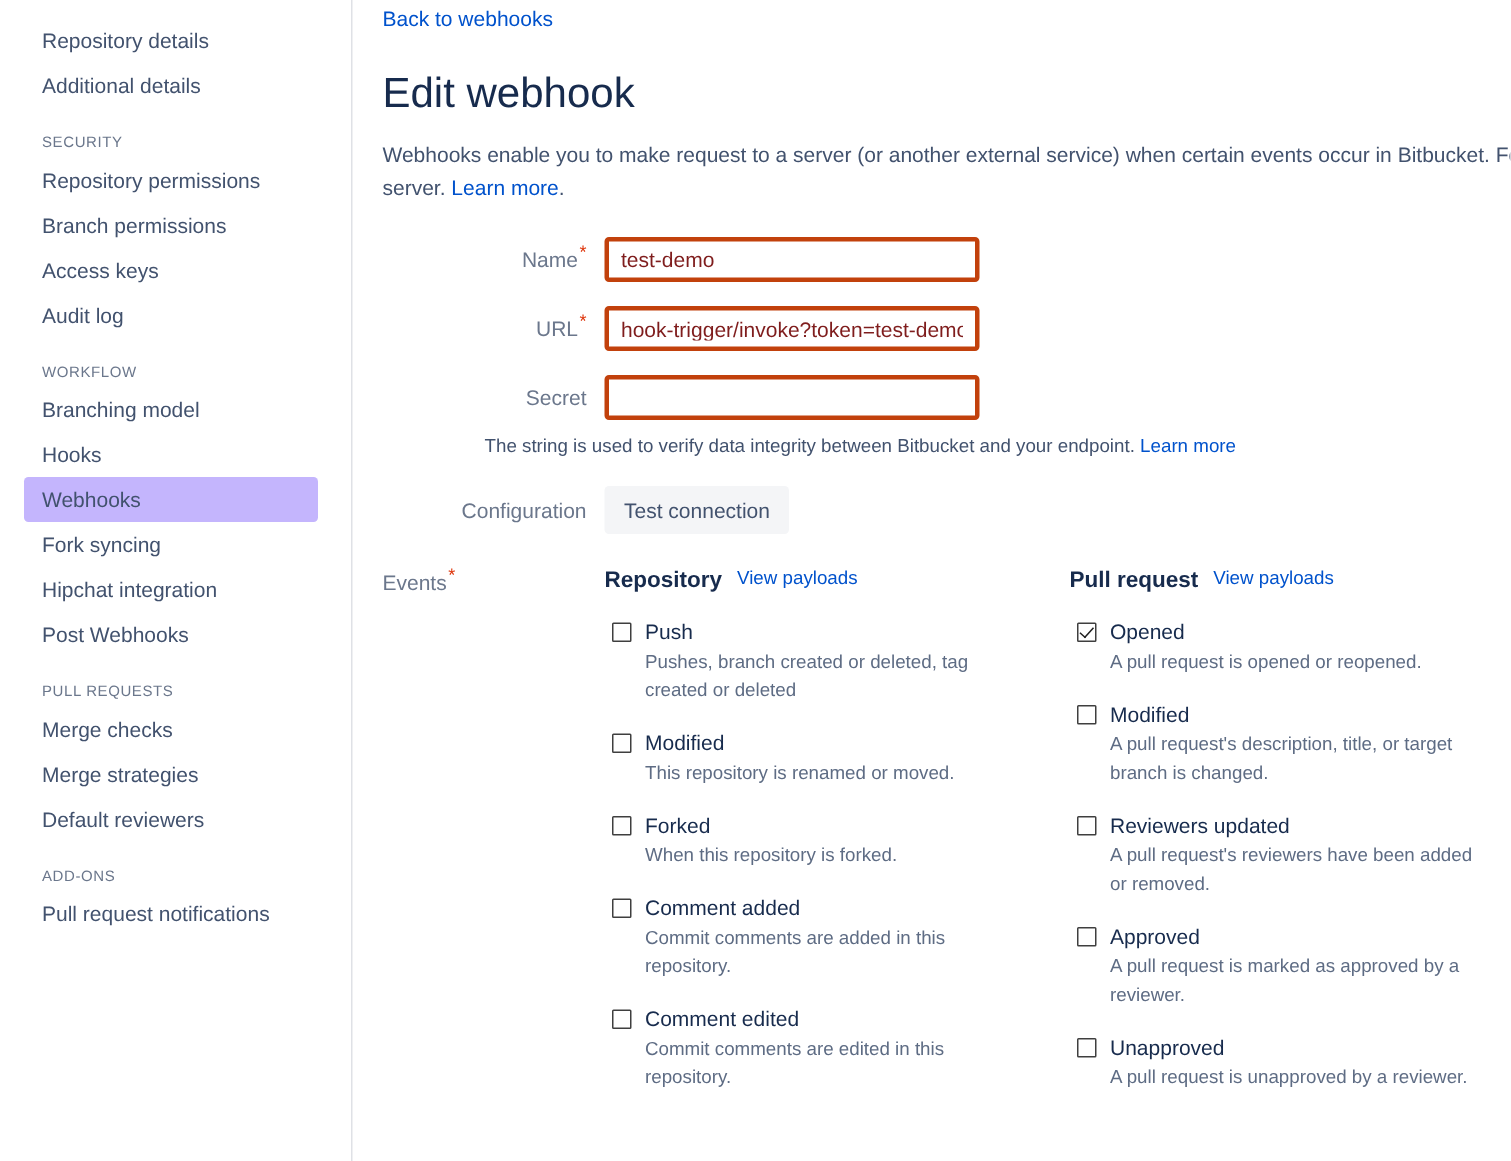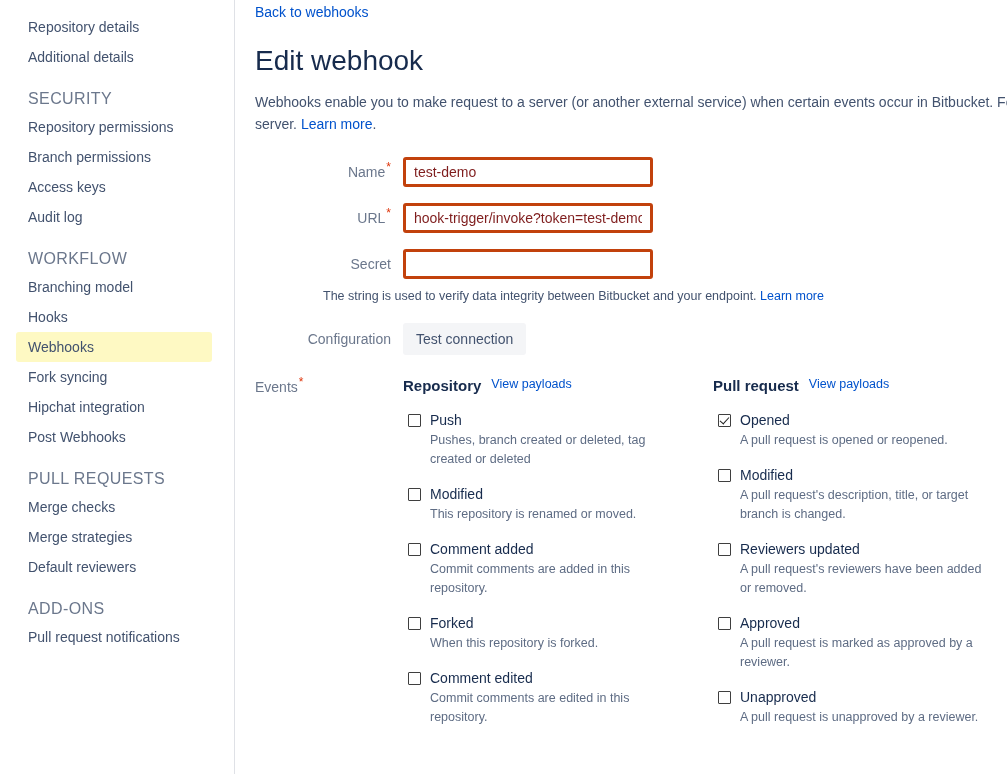--- a/index.html
+++ b/index.html
@@ -33,23 +33,23 @@
     display: block;
     margin: 0 10px 0 4px;
     padding: 7px 0 7px 12px;
     font-size: 14px;
     line-height: 16px;
     color: #42526e;
     border-radius: 3px;
     cursor: pointer;
     white-space: nowrap;
   }
-  .nav-item.selected { background: #fef9c3; }
+  .nav-item.selected { background: #c4b5fd; }
   .nav-heading {
-    font-size: 16px;
+    font-size: 10px;
     letter-spacing: 0.4px;
     color: #6b778c;
     text-transform: uppercase;
     padding: 0 0 4px 16px;
     margin-top: 18px;
     font-weight: 400;
   }
   .nav-first { margin-top: 8px; }
 
   
@@ -291,30 +291,30 @@
             <div class="event">
               <label class="event-top">
                 <input type="checkbox" class="cbox" style="">
                 <span class="event-name">Modified</span>
               </label>
               <div class="event-desc">This repository is renamed or moved.</div>
             </div>
             <div class="event">
               <label class="event-top">
                 <input type="checkbox" class="cbox" style="">
+                <span class="event-name">Forked</span>
+              </label>
+              <div class="event-desc">When this repository is forked.</div>
+            </div>
+            <div class="event">
+              <label class="event-top">
+                <input type="checkbox" class="cbox" style="">
                 <span class="event-name">Comment added</span>
               </label>
               <div class="event-desc">Commit comments are added in this repository.</div>
-            </div>
-            <div class="event">
-              <label class="event-top">
-                <input type="checkbox" class="cbox" style="">
-                <span class="event-name">Forked</span>
-              </label>
-              <div class="event-desc">When this repository is forked.</div>
             </div>
             <div class="event">
               <label class="event-top">
                 <input type="checkbox" class="cbox" style="">
                 <span class="event-name">Comment edited</span>
               </label>
               <div class="event-desc">Commit comments are edited in this repository.</div>
             </div>
           </div>
           <div class="events-col pr">

